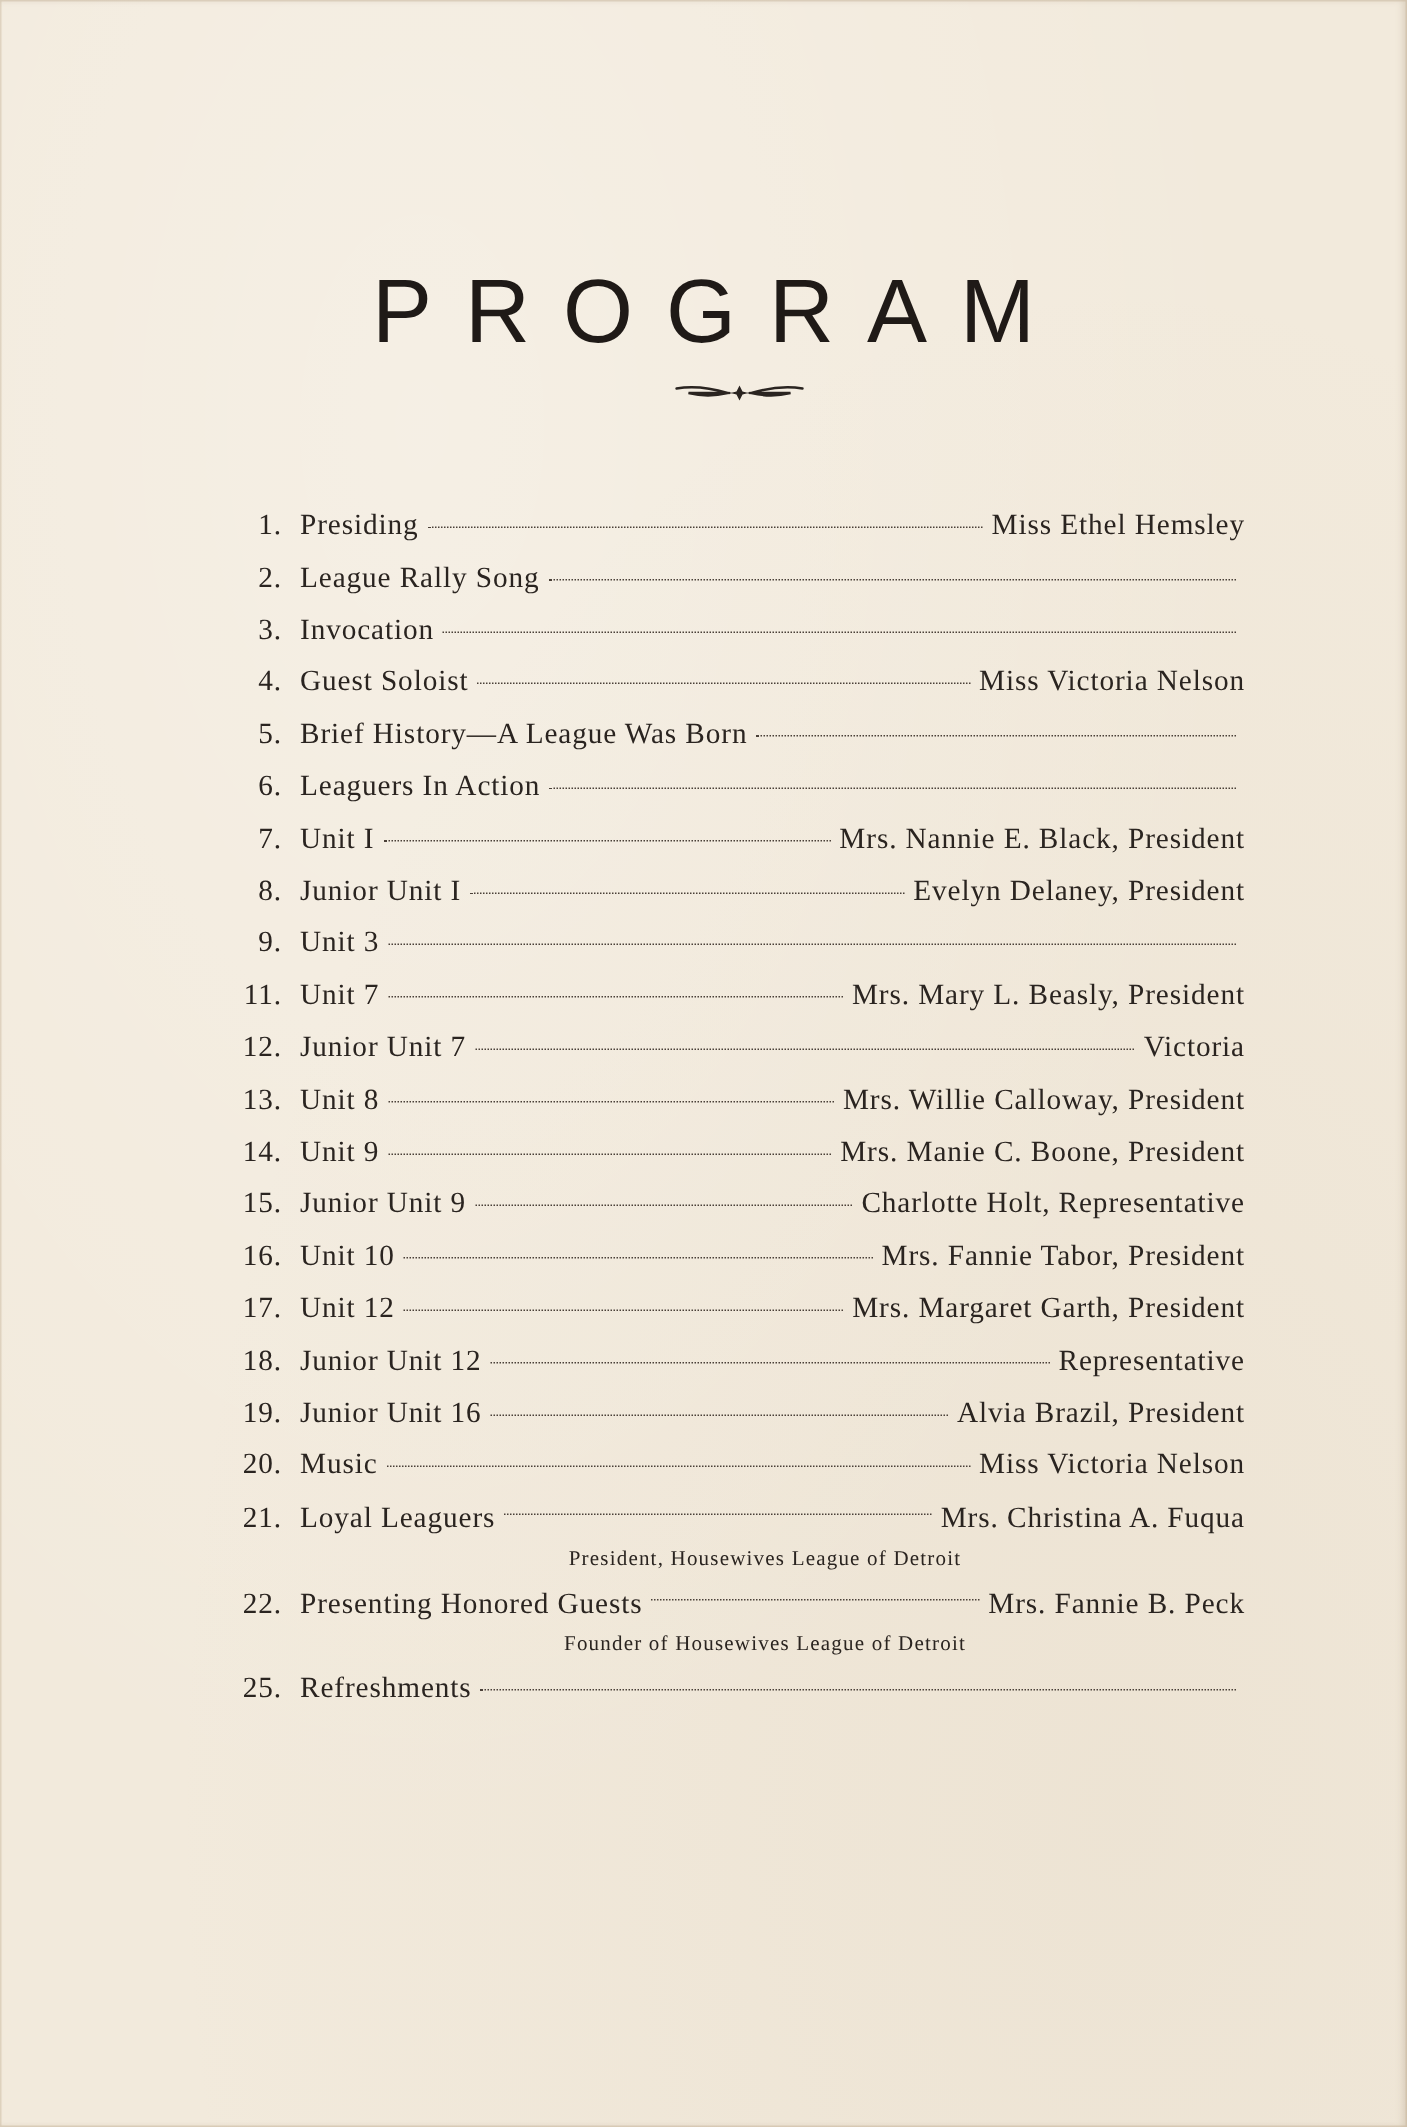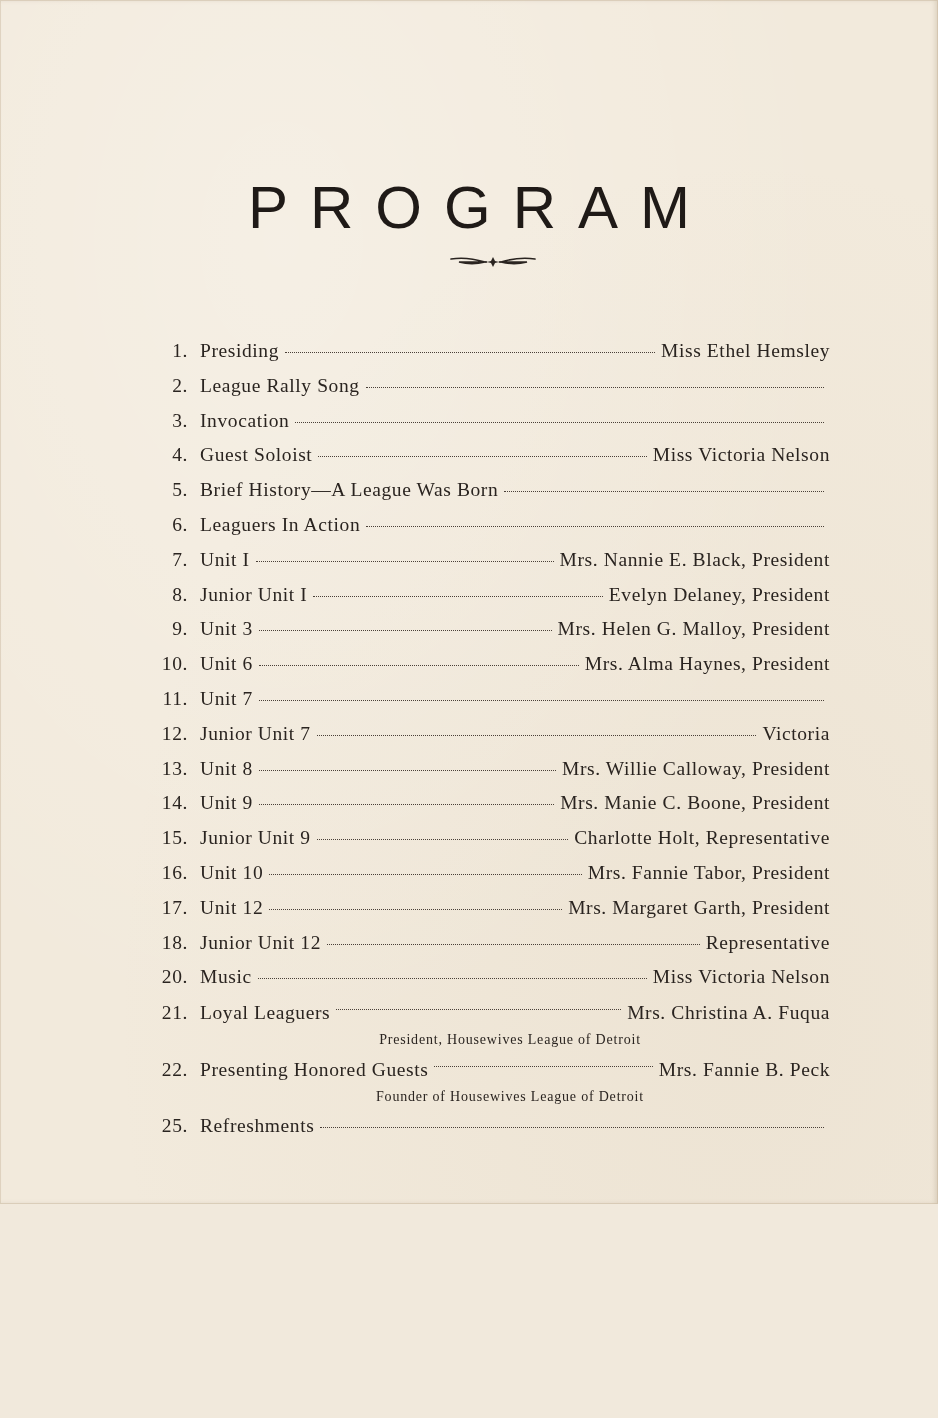--- a/index.html
+++ b/index.html
@@ -6,21 +6,21 @@
       margin: 0;
       padding: 0;
       width: 938px;
       height: 1418px;
       overflow: hidden;
       background: #f1e9dc;
     }
     .page {
       position: relative;
       width: 938px;
-      height: 1204px;
+      height: 1418px;
       background:
         radial-gradient(ellipse at 30% 20%, rgba(255,255,255,0.25), rgba(255,255,255,0) 60%),
         radial-gradient(ellipse at 80% 85%, rgba(200,180,150,0.12), rgba(0,0,0,0) 60%),
         #f2eadc;
       box-shadow: inset 0 0 0 1px rgba(190,170,140,0.35), inset -3px 0 4px rgba(160,140,110,0.25);
       font-family: "DejaVu Serif", "Liberation Serif", serif;
       color: #2a2420;
     }
     .title {
       position: absolute;
@@ -161,32 +161,26 @@
       <li class="item">
         <span class="num">8.</span>
         <span class="label">Junior Unit I</span>
         <span class="leader"></span>
         <span class="performer">Evelyn Delaney, President</span>
       </li>
       <li class="item">
         <span class="num">9.</span>
         <span class="label">Unit 3</span>
         <span class="leader"></span>
-        <span class="performer">Mrs. Helen G. Malloy, President</span>
-      </li>
-      <li class="item">
-        <span class="num">10.</span>
-        <span class="label">Unit 6</span>
-        <span class="leader"></span>
-        <span class="performer">Mrs. Alma Haynes, President</span>
       </li>
       <li class="item">
         <span class="num">11.</span>
         <span class="label">Unit 7</span>
         <span class="leader"></span>
+        <span class="performer">Mrs. Mary L. Beasly, President</span>
       </li>
       <li class="item">
         <span class="num">12.</span>
         <span class="label">Junior Unit 7</span>
         <span class="leader"></span>
         <span class="performer">Victoria</span>
       </li>
       <li class="item">
         <span class="num">13.</span>
         <span class="label">Unit 8</span>
@@ -215,20 +209,26 @@
         <span class="num">17.</span>
         <span class="label">Unit 12</span>
         <span class="leader"></span>
         <span class="performer">Mrs. Margaret Garth, President</span>
       </li>
       <li class="item">
         <span class="num">18.</span>
         <span class="label">Junior Unit 12</span>
         <span class="leader"></span>
         <span class="performer">Representative</span>
+      </li>
+      <li class="item">
+        <span class="num">19.</span>
+        <span class="label">Junior Unit 16</span>
+        <span class="leader"></span>
+        <span class="performer">Alvia Brazil, President</span>
       </li>
       <li class="item">
         <span class="num">20.</span>
         <span class="label">Music</span>
         <span class="leader"></span>
         <span class="performer">Miss Victoria Nelson</span>
       </li>
       <li class="item with-sub">
         <span class="num">21.</span>
         <span class="label">Loyal Leaguers</span>

